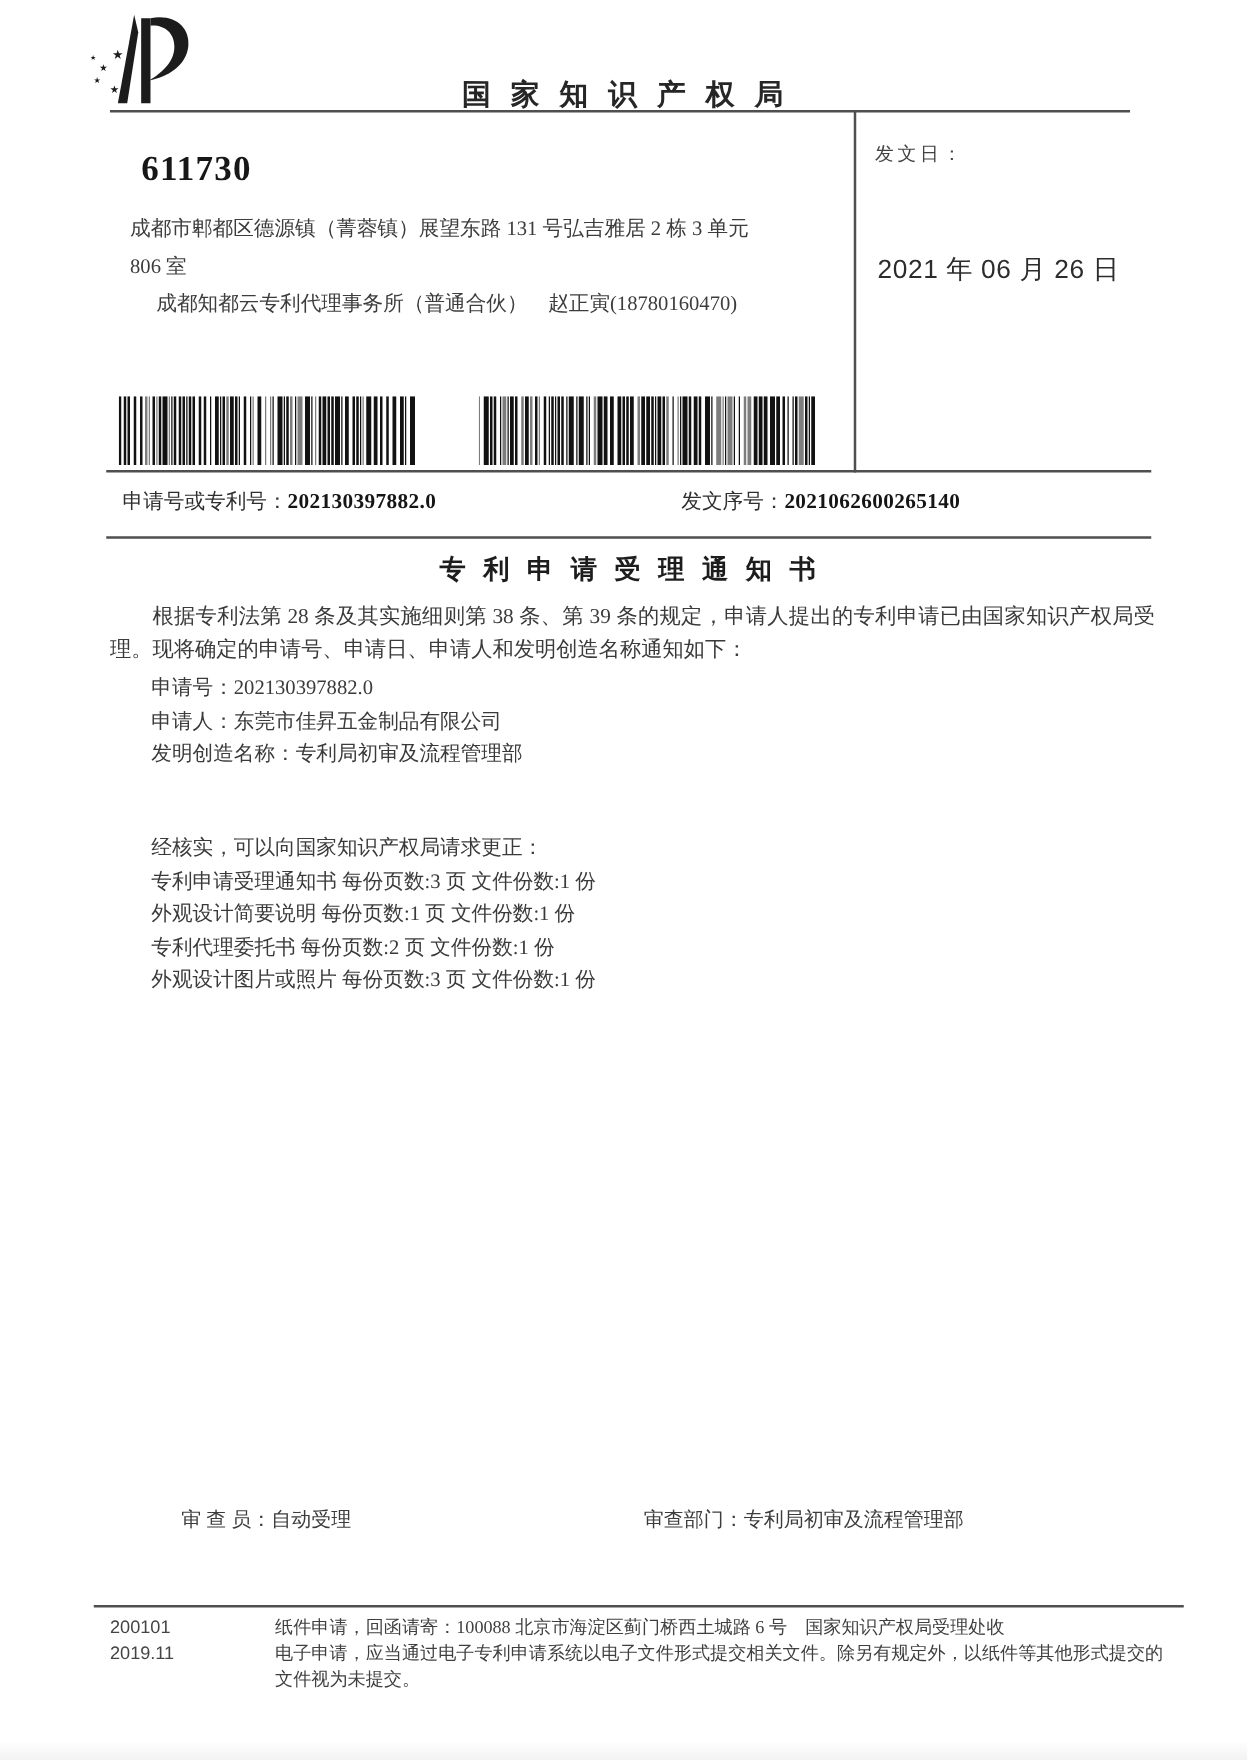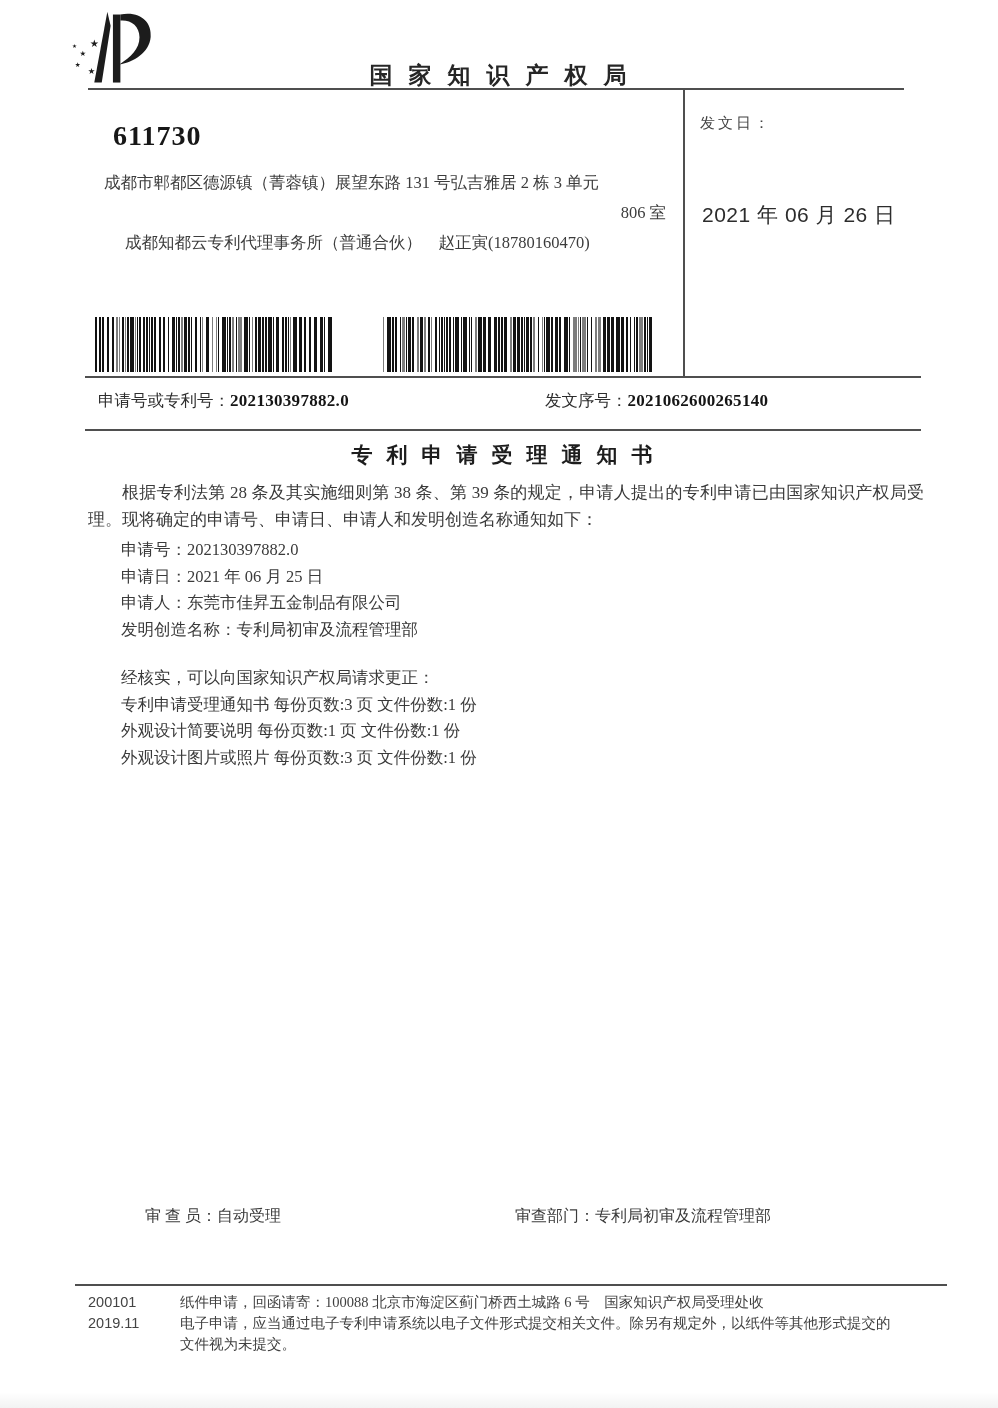--- a/index.html
+++ b/index.html
@@ -25,21 +25,21 @@
     font-size:23px;font-weight:600;color:#262626;
     letter-spacing:16px;text-indent:16px;white-space:nowrap;margin-top:24px;
   }
   .rule{background:#4f4f4f;height:2px;}
   .rule-top{left:88px;top:88px;width:816px;}
   .vdivider{left:683px;top:88px;width:2px;height:290px;background:#4f4f4f;}
 
   
   .postal{left:113px;top:120px;font-size:28px;font-weight:bold;color:#171717;letter-spacing:1px;}
   .addr-block{left:104px;top:168px;width:562px;font-size:16.5px;line-height:30px;color:#3c3c3c;}
-  .addr-line2{text-align:right;}
+  .addr-line2{text-align:left;}
   .addr-line3{padding-left:21px;}
 
   
   .dispatch-label{left:700px;top:114px;font-size:15px;letter-spacing:3px;color:#434343;}
   .dispatch-date{
     left:702px;top:201px;font-size:21px;color:#2c2c2c;
     font-family:"Liberation Sans","DejaVu Sans",sans-serif;
     font-weight:500;letter-spacing:0.5px;white-space:nowrap;
   }
 
@@ -71,21 +71,21 @@
   .tips .tips-label{text-indent:0;}
 
   
   .signoff-left{left:145px;top:1206px;font-size:16px;color:#3c3c3c;white-space:nowrap;}
   .signoff-right{left:515px;top:1206px;font-size:16px;color:#3c3c3c;white-space:nowrap;}
 
   
   .rule-foot{left:75px;top:1284px;width:872px;}
   .footer{left:88px;top:1292px;width:860px;display:flex;font-size:14.5px;line-height:21px;color:#3f3f3f;}
   .footer-codes{width:92px;flex:none;font-family:"Liberation Sans","DejaVu Sans",sans-serif;color:#444;}
-  .footer-text{width:712px;}
+  .footer-text{width:712px;margin-left:40px;}
 </style>
 </head>
 <body>
 
 <div class="page">
 
   <div class="abs logo">
     <svg viewBox="0 0 100 88" width="96" height="82" aria-hidden="true">
       <path d="M31 80 L45 4 L48.5 19 L39 80 Z" fill="#1c1c1c"></path>
       <path d="M51 7 L59 7 L59 80 L51 80 Z" fill="#1c1c1c"></path>
@@ -261,29 +261,29 @@
     <span>发文序号：</span><span class="ref-num">2021062600265140</span>
   </div>
 
   <div class="abs rule rule-low"></div>
 
   <div class="abs doc-title">专利申请受理通知书</div>
   <div class="abs intro">根据专利法第 28 条及其实施细则第 38 条、第 39 条的规定，申请人提出的专利申请已由国家知识产权局受理。现将确定的申请号、申请日、申请人和发明创造名称通知如下：</div>
 
   <div class="abs fields">
     <div><span>申请号：</span><span>202130397882.0</span></div>
-    <div><span>申请日：</span><span>2021 年 06 月 25 日</span></div>
     <div><span>申请人：</span><span>东莞市佳昇五金制品有限公司</span></div>
     <div><span>发明创造名称：</span><span>专利局初审及流程管理部</span></div>
   </div>
 
   <div class="abs received">
     <div>经核实，可以向国家知识产权局请求更正：</div>
     <div>专利申请受理通知书 每份页数:3 页  文件份数:1 份</div>
     <div>外观设计简要说明 每份页数:1 页  文件份数:1 份</div>
+    <div>专利代理委托书 每份页数:2 页  文件份数:1 份</div>
     <div>外观设计图片或照片 每份页数:3 页  文件份数:1 份</div>
   </div>
 
 
   <div class="abs signoff-left">
     <span>审  查  员：</span><span>自动受理</span>
   </div>
   <div class="abs signoff-right">
     <span>审查部门：</span><span>专利局初审及流程管理部</span>
   </div>

